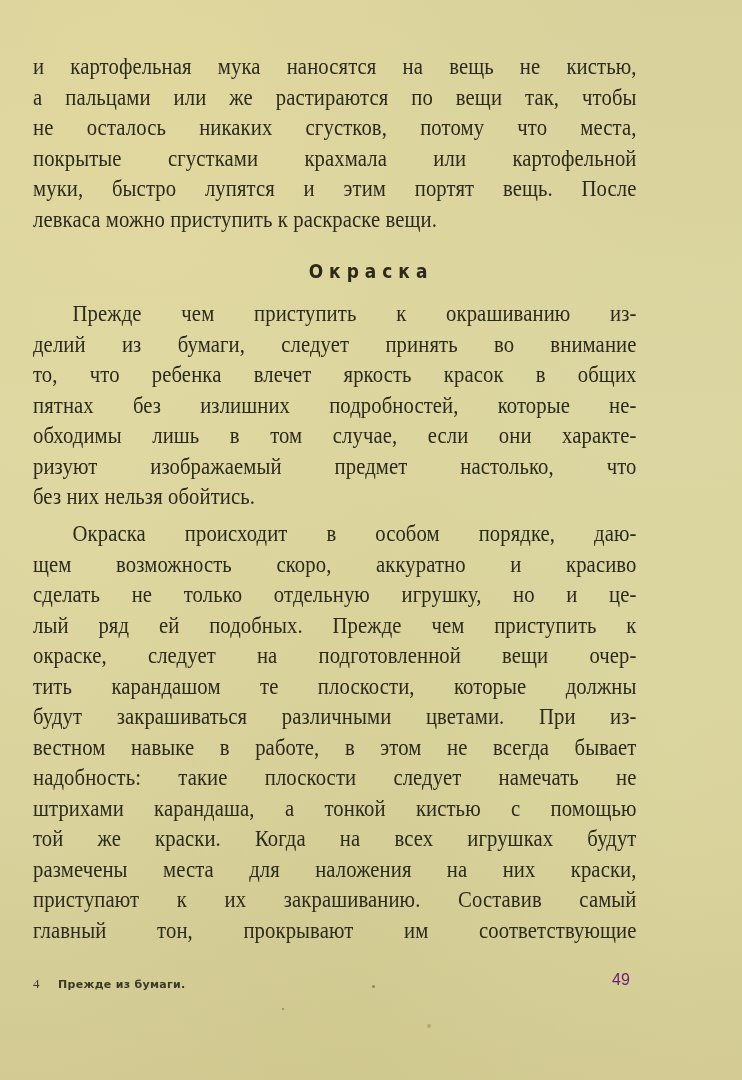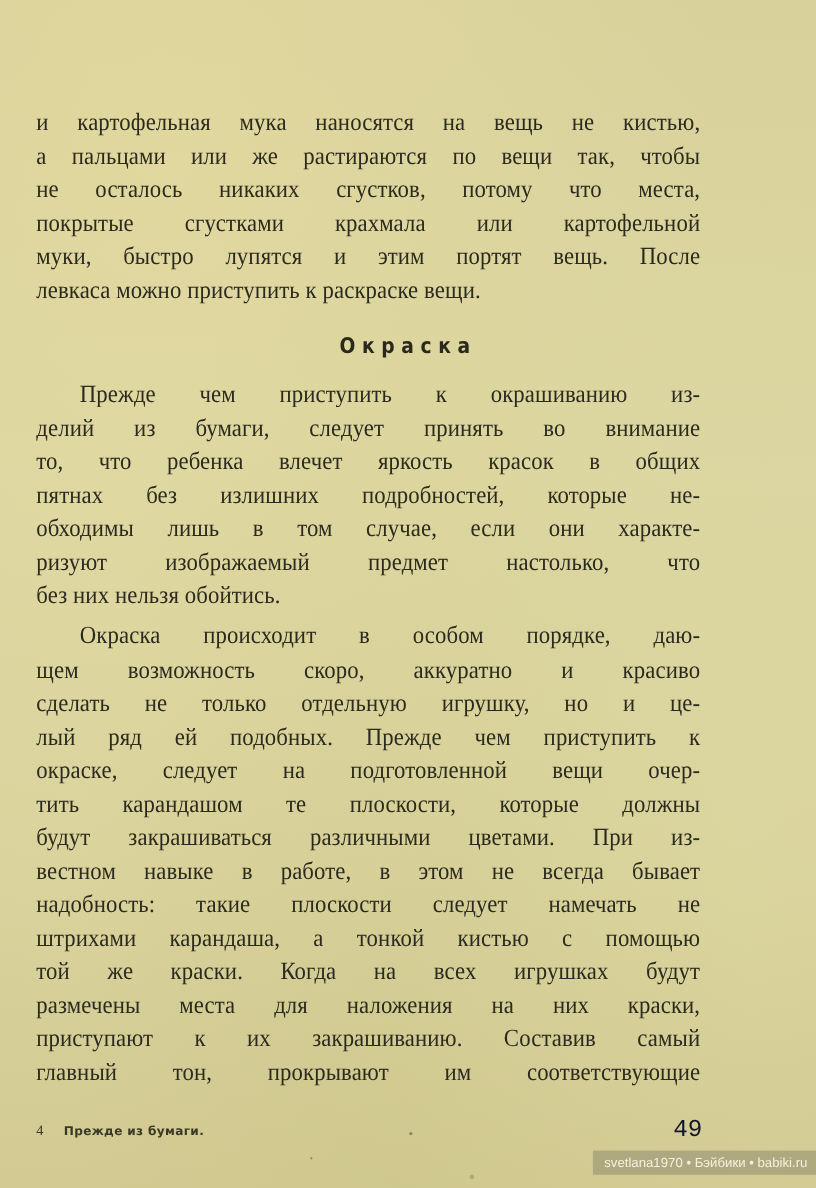--- a/index.html
+++ b/index.html
@@ -16,21 +16,21 @@
         radial-gradient(ellipse at 20% 10%, rgba(230,220,160,0.55) 0%, rgba(230,220,160,0) 60%),
         radial-gradient(ellipse at 80% 60%, rgba(220,215,160,0.5) 0%, rgba(220,215,160,0) 55%),
         radial-gradient(ellipse at 50% 95%, rgba(205,198,140,0.6) 0%, rgba(205,198,140,0) 60%),
         linear-gradient(180deg, #d8d19b 0%, #dcd6a2 40%, #d9d29c 75%, #d2ca92 100%);
       font-family: "Liberation Serif", "DejaVu Serif", serif;
       color: #2b2a1e;
     }
     .page {
       position: absolute;
       left: 0; top: 0;
-      width: 742px; height: 1024px; margin-top: 44px;
+      width: 742px; height: 1024px;
     }
     .text-block {
       position: absolute;
       left: 33px;
       width: 603px;
     }
     .line {
       display: block;
       height: 30.5px;
       line-height: 30.5px;
@@ -79,23 +79,23 @@
     .footer-sig .sig-num {
       font-family: "Liberation Serif", serif;
       font-weight: normal;
       font-size: 13px;
       margin-right: 14px;
     }
     .page-number {
       position: absolute;
       top: 971px;
       left: 612px;
-      font-size: 22px;
-      color: #0f172a;
-      font-family: Liberation Mono, monospace;
+      font-size: 16px;
+      color: #701a75;
+      font-family: Liberation Sans, sans-serif;
     }
     .watermark {
       position: absolute;
       right: 0;
       bottom: 0;
       height: 22px;
       padding: 0 8px 0 10px;
       background: rgba(150,145,115,0.6);
       color: #f4f1de;
       font-family: "Liberation Sans", "DejaVu Sans", sans-serif;
@@ -157,14 +157,13 @@
     <span class="sig-num">4</span>
     <span>Прежде из бумаги.</span>
   </div>
 
   <div class="page-number">49</div>
 
   <span class="speck" style="left:372px; top:985px;"></span>
   <span class="speck" style="left:282px; top:1008px; width:2px; height:2px;"></span>
   <span class="speck" style="left:427px; top:1024px; width:4px; height:4px; opacity:0.5;"></span>
 
-  <div class="watermark">svetlana1970 • Бэйбики • babiki.ru</div>
 </div>
 
 </body></html>

